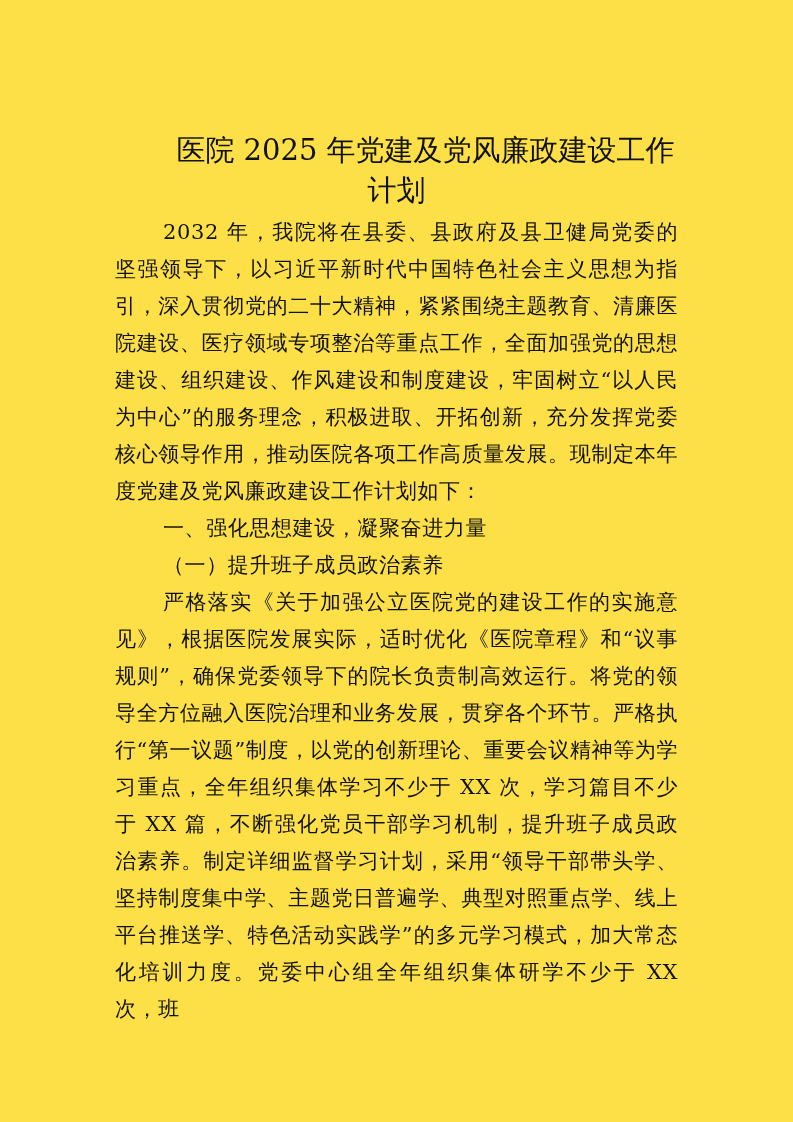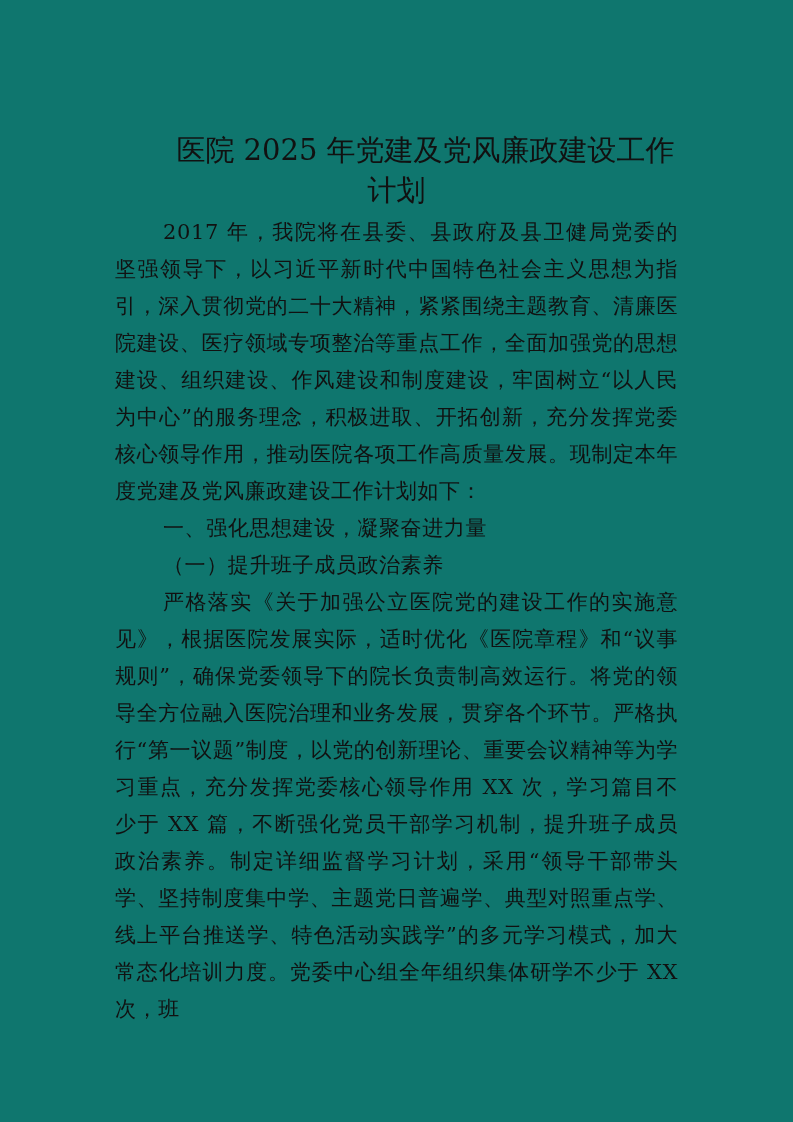--- a/index.html
+++ b/index.html
@@ -5,21 +5,21 @@
   html, body {
     margin: 0;
     padding: 0;
     background: #ffffff;
   }
   .page {
     position: relative;
     width: 793px;
     height: 1122px;
     box-sizing: border-box;
-    background: #0f766e;
+    background: #fde047;
     overflow: hidden;
     padding: 130px 115px 0 115px;
     font-family: "DejaVu Serif", "Liberation Serif", serif;
     color: #111111;
   }
   .doc-title {
     margin: 0 0 4px 0;
     font-size: 29px;
     font-weight: normal;
     line-height: 40px;
@@ -43,20 +43,20 @@
     
     font-weight: normal;
   }
 </style>
 </head>
 <body>
 
 <div class="page">
   <h1 class="doc-title">医院 2025 年党建及党风廉政建设工作计划</h1>
 
-  <p class="par">2017 年，我院将在县委、县政府及县卫健局党委的坚强领导下，以习近平新时代中国特色社会主义思想为指引，深入贯彻党的二十大精神，紧紧围绕主题教育、清廉医院建设、医疗领域专项整治等重点工作，全面加强党的思想建设、组织建设、作风建设和制度建设，牢固树立“以人民为中心”的服务理念，积极进取、开拓创新，充分发挥党委核心领导作用，推动医院各项工作高质量发展。现制定本年度党建及党风廉政建设工作计划如下：</p>
+  <p class="par">2032 年，我院将在县委、县政府及县卫健局党委的坚强领导下，以习近平新时代中国特色社会主义思想为指引，深入贯彻党的二十大精神，紧紧围绕主题教育、清廉医院建设、医疗领域专项整治等重点工作，全面加强党的思想建设、组织建设、作风建设和制度建设，牢固树立“以人民为中心”的服务理念，积极进取、开拓创新，充分发挥党委核心领导作用，推动医院各项工作高质量发展。现制定本年度党建及党风廉政建设工作计划如下：</p>
 
   <p class="par heading">一、强化思想建设，凝聚奋进力量</p>
 
   <p class="par heading">（一）提升班子成员政治素养</p>
 
-  <p class="par">严格落实《关于加强公立医院党的建设工作的实施意见》，根据医院发展实际，适时优化《医院章程》和“议事规则”，确保党委领导下的院长负责制高效运行。将党的领导全方位融入医院治理和业务发展，贯穿各个环节。严格执行“第一议题”制度，以党的创新理论、重要会议精神等为学习重点，充分发挥党委核心领导作用 XX 次，学习篇目不少于 XX 篇，不断强化党员干部学习机制，提升班子成员政治素养。制定详细监督学习计划，采用“领导干部带头学、坚持制度集中学、主题党日普遍学、典型对照重点学、线上平台推送学、特色活动实践学”的多元学习模式，加大常态化培训力度。党委中心组全年组织集体研学不少于 XX 次，班</p>
+  <p class="par">严格落实《关于加强公立医院党的建设工作的实施意见》，根据医院发展实际，适时优化《医院章程》和“议事规则”，确保党委领导下的院长负责制高效运行。将党的领导全方位融入医院治理和业务发展，贯穿各个环节。严格执行“第一议题”制度，以党的创新理论、重要会议精神等为学习重点，全年组织集体学习不少于 XX 次，学习篇目不少于 XX 篇，不断强化党员干部学习机制，提升班子成员政治素养。制定详细监督学习计划，采用“领导干部带头学、坚持制度集中学、主题党日普遍学、典型对照重点学、线上平台推送学、特色活动实践学”的多元学习模式，加大常态化培训力度。党委中心组全年组织集体研学不少于 XX 次，班</p>
 </div>
 
 </body></html>

